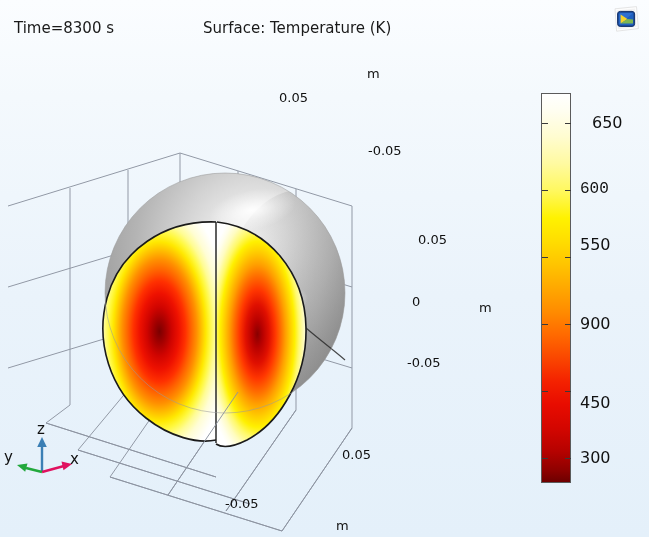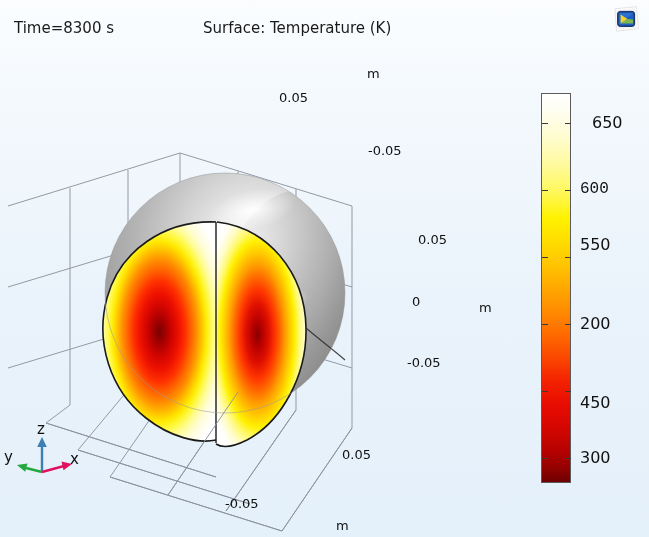--- a/index.html
+++ b/index.html
@@ -343,21 +343,21 @@
     <div class="cb-tick-l" style="top:100px;"></div>
     <div class="cb-tick-r" style="top:100px;"></div>
     <div class="cb-label" style="top:90px;font-family:Liberation Mono, monospace;">600</div>
 
     <div class="cb-tick-l" style="top:167px;"></div>
     <div class="cb-tick-r" style="top:167px;"></div>
     <div class="cb-label" style="top:145px;">550</div>
 
     <div class="cb-tick-l" style="top:234px;"></div>
     <div class="cb-tick-r" style="top:234px;"></div>
-    <div class="cb-label" style="top:224px;">200</div>
+    <div class="cb-label" style="top:224px;">900</div>
 
     <div class="cb-tick-l" style="top:301px;"></div>
     <div class="cb-tick-r" style="top:301px;"></div>
     <div class="cb-label" style="top:303px;">450</div>
 
     <div class="cb-tick-l" style="top:368px;"></div>
     <div class="cb-tick-r" style="top:368px;"></div>
     <div class="cb-label" style="top:358px;">300</div>
   </div>
 

